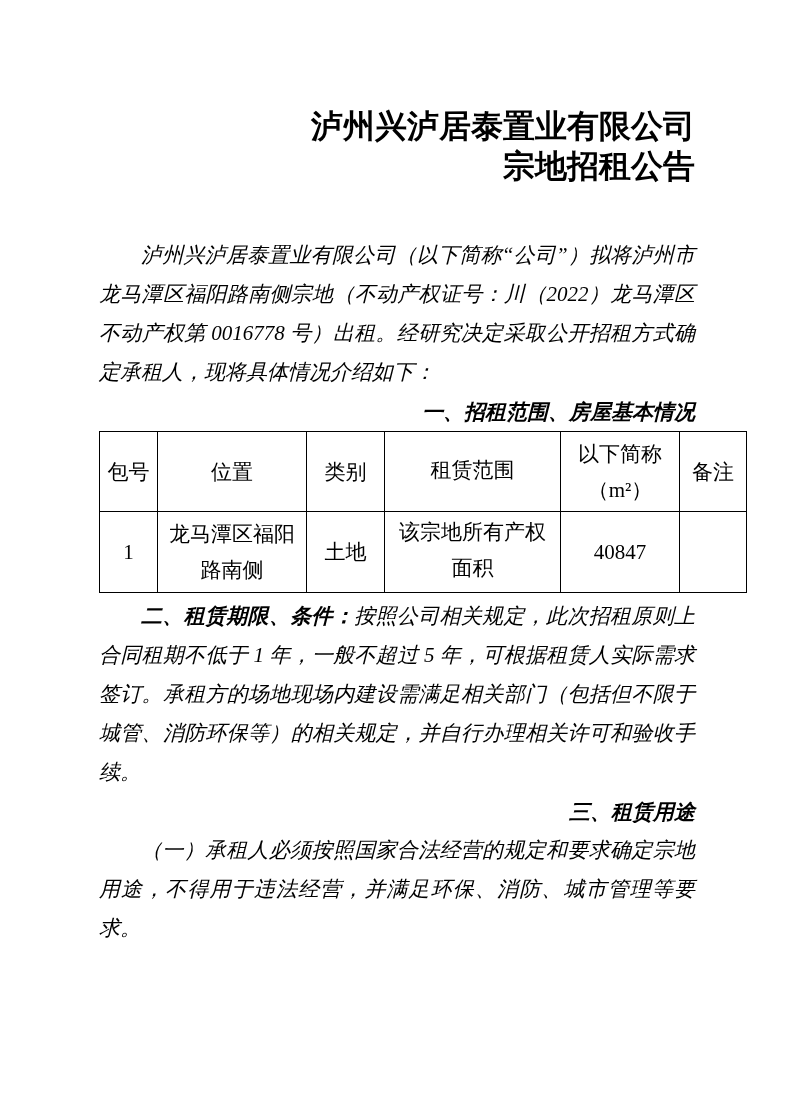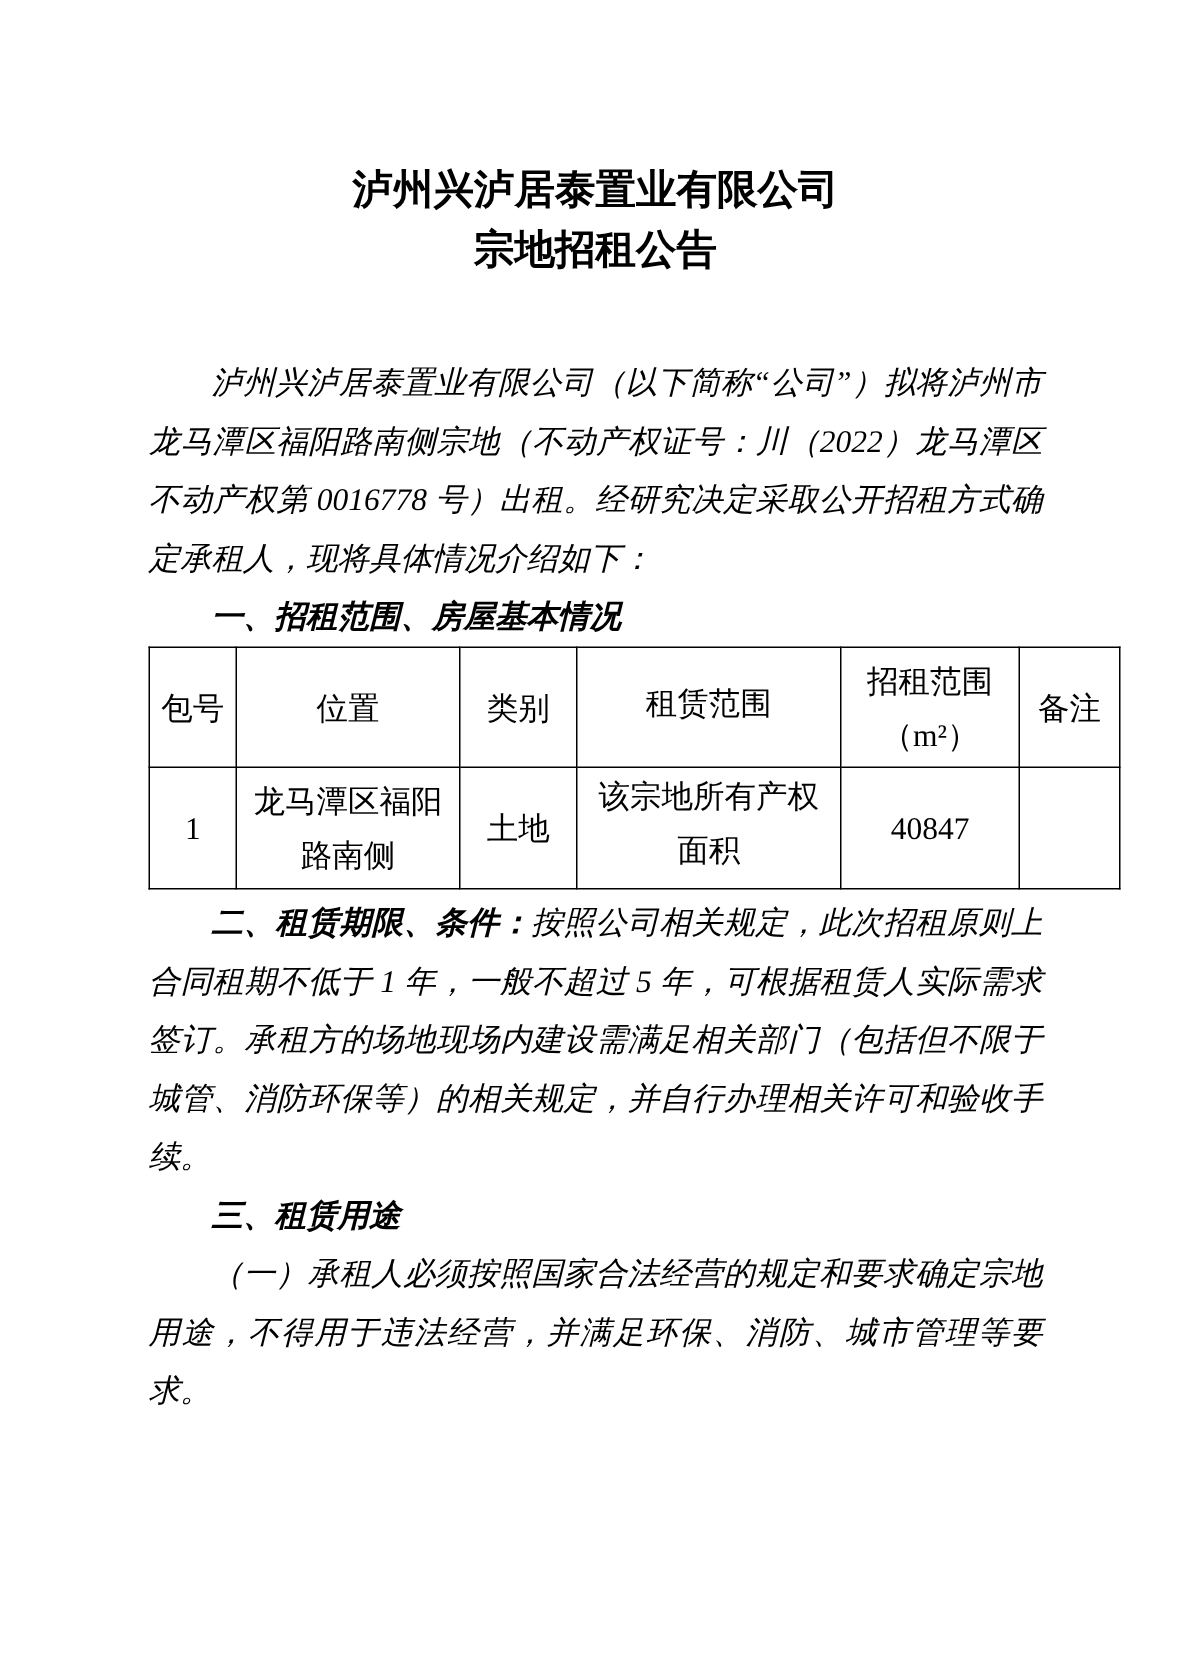--- a/index.html
+++ b/index.html
@@ -9,40 +9,40 @@
     font-family: "Liberation Serif", "DejaVu Serif", serif;
     overflow: hidden;
   }
   .doc {
     width: 596px;
     margin-left: 99px;
     padding-top: 106px;
   }
   .title {
     margin: 0 0 50px 0;
-    font-size: 27px;
+    font-size: 32px;
     line-height: 40px;
     font-weight: bold;
-    text-align: center;
+    text-align: right;
     font-family: "Liberation Serif", "DejaVu Serif", serif;
   }
   .title-line { display: block; }
   .para {
     margin: 0;
     font-size: 21px;
     line-height: 39px;
     text-align: justify;
     text-justify: inter-ideograph;
     text-indent: 2em;
     font-style: italic;
   }
   .heading-hei {
     font-family: "Liberation Sans", "DejaVu Sans", sans-serif;
     font-weight: bold;
-    text-align: left;
+    text-align: right;
   }
   .bold-hei {
     font-family: "Liberation Sans", "DejaVu Sans", sans-serif;
     font-weight: bold;
   }
   table.lease-table {
     border-collapse: collapse;
     table-layout: fixed;
     width: 594px;
     margin: 0;
@@ -82,21 +82,21 @@
   <p class="para heading-hei">一、招租范围、房屋基本情况</p>
 
 
   <table class="lease-table">
     <tbody>
         <tr class="header-row">
       <th class="col-pkg">包号</th>
       <th class="col-loc">位置</th>
       <th class="col-type">类别</th>
       <th class="col-scope">租赁范围</th>
-      <th class="col-area">招租范围（m²）</th>
+      <th class="col-area">以下简称（m²）</th>
       <th class="col-remark">备注</th>
     </tr>
     <tr class="data-row">
       <td class="col-pkg">1</td>
       <td class="col-loc">龙马潭区福阳路南侧</td>
       <td class="col-type">土地</td>
       <td class="col-scope">该宗地所有产权面积</td>
       <td class="col-area">40847</td>
       <td class="col-remark"></td>
     </tr>

